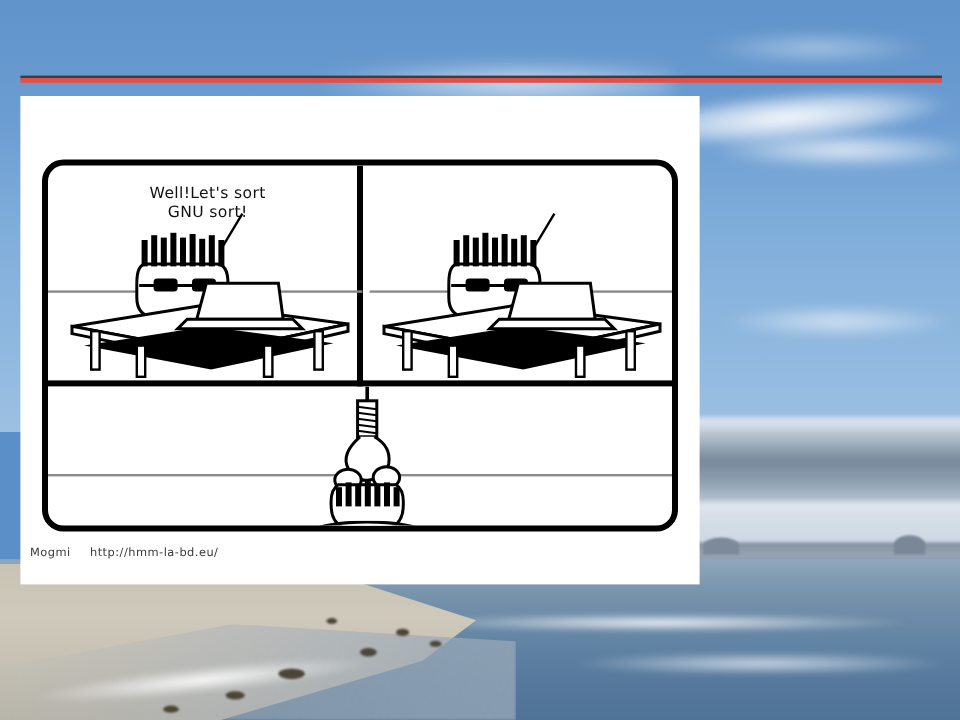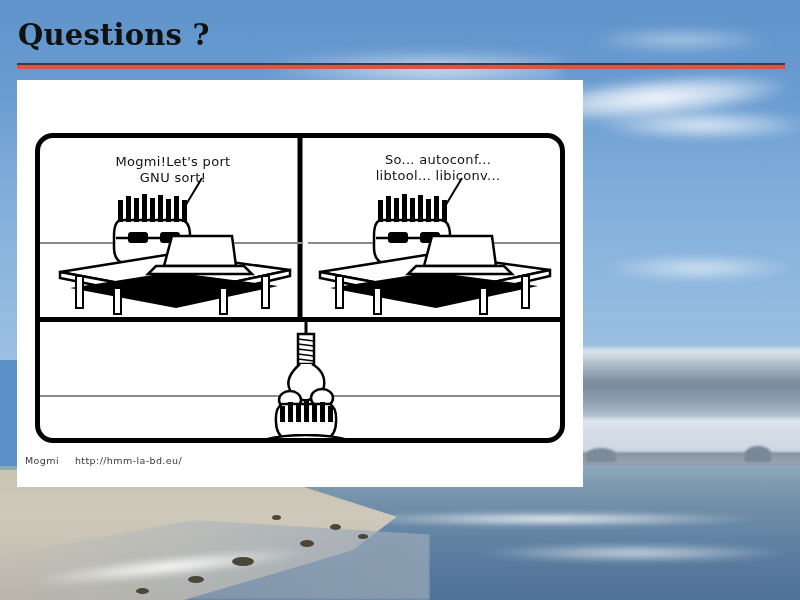--- a/index.html
+++ b/index.html
@@ -257,38 +257,37 @@
     <div class="foam"></div>
     <div class="pebble" style="left:232px;top:557px;width:22px;height:9px;"></div>
     <div class="pebble" style="left:300px;top:540px;width:14px;height:7px;"></div>
     <div class="pebble" style="left:188px;top:576px;width:16px;height:7px;"></div>
     <div class="pebble" style="left:330px;top:524px;width:11px;height:6px;"></div>
     <div class="pebble" style="left:136px;top:588px;width:13px;height:6px;"></div>
     <div class="pebble" style="left:272px;top:515px;width:9px;height:5px;"></div>
     <div class="pebble" style="left:358px;top:534px;width:10px;height:5px;"></div>
   </div>
 
-  <div class="title">Questions ?</div>
 
   <div class="rule-wrap">
     <div class="rule-dark"></div>
     <div class="rule-red"></div>
   </div>
 
   <div class="card">
 
     <div class="comic">
 
       <div class="panel-divider-v"></div>
       <div class="panel-divider-h"></div>
       <div class="horizon horizon-a"></div>
       <div class="horizon horizon-b"></div>
       <div class="horizon horizon-c"></div>
 
-      <div class="bubble-text bubble-1">Mogmi!Let's port
+      <div class="bubble-text bubble-1">Well!Let's sort
 GNU sort!</div>
 
       <svg class="scene" style="left:12px; top:38px;" width="250" height="140" viewBox="0 0 250 140">
 
         <path d="M150 2 L132 32" stroke="#000" stroke-width="2" fill="none"></path>
 
         <path d="M70 44 q-8 0 -8 16 v12 q0 14 12 16 h52 q12 -2 12 -16 v-12 q0 -16 -10 -16 z" fill="#fff" stroke="#000" stroke-width="2.5"></path>
 
         <g fill="#000">
           <rect x="66" y="24" width="5" height="22"></rect>
@@ -316,22 +315,20 @@
 
         <rect x="24" y="100" width="7" height="32" fill="#fff" stroke="#000" stroke-width="2"></rect>
         <rect x="62" y="112" width="7" height="26" fill="#fff" stroke="#000" stroke-width="2"></rect>
         <rect x="168" y="112" width="7" height="26" fill="#fff" stroke="#000" stroke-width="2"></rect>
         <rect x="210" y="100" width="7" height="32" fill="#fff" stroke="#000" stroke-width="2"></rect>
 
         <path d="M112 90 L120 60 L180 60 L184 90 Z" fill="#fff" stroke="#000" stroke-width="2.5"></path>
         <path d="M104 90 L192 90 L200 98 L96 98 Z" fill="#fff" stroke="#000" stroke-width="2.5"></path>
       </svg>
 
-      <div class="bubble-text bubble-2">So... autoconf...
-libtool... libiconv...</div>
 
       <svg class="scene" style="left:272px; top:38px;" width="250" height="140" viewBox="0 0 250 140">
         <path d="M150 2 L132 32" stroke="#000" stroke-width="2" fill="none"></path>
         <path d="M70 44 q-8 0 -8 16 v12 q0 14 12 16 h52 q12 -2 12 -16 v-12 q0 -16 -10 -16 z" fill="#fff" stroke="#000" stroke-width="2.5"></path>
         <g fill="#000">
           <rect x="66" y="24" width="5" height="22"></rect>
             <rect x="74" y="20" width="5" height="26"></rect>
           <rect x="82" y="22" width="5" height="24"></rect>
             <rect x="90" y="18" width="5" height="28"></rect>
           <rect x="98" y="22" width="5" height="24"></rect>

